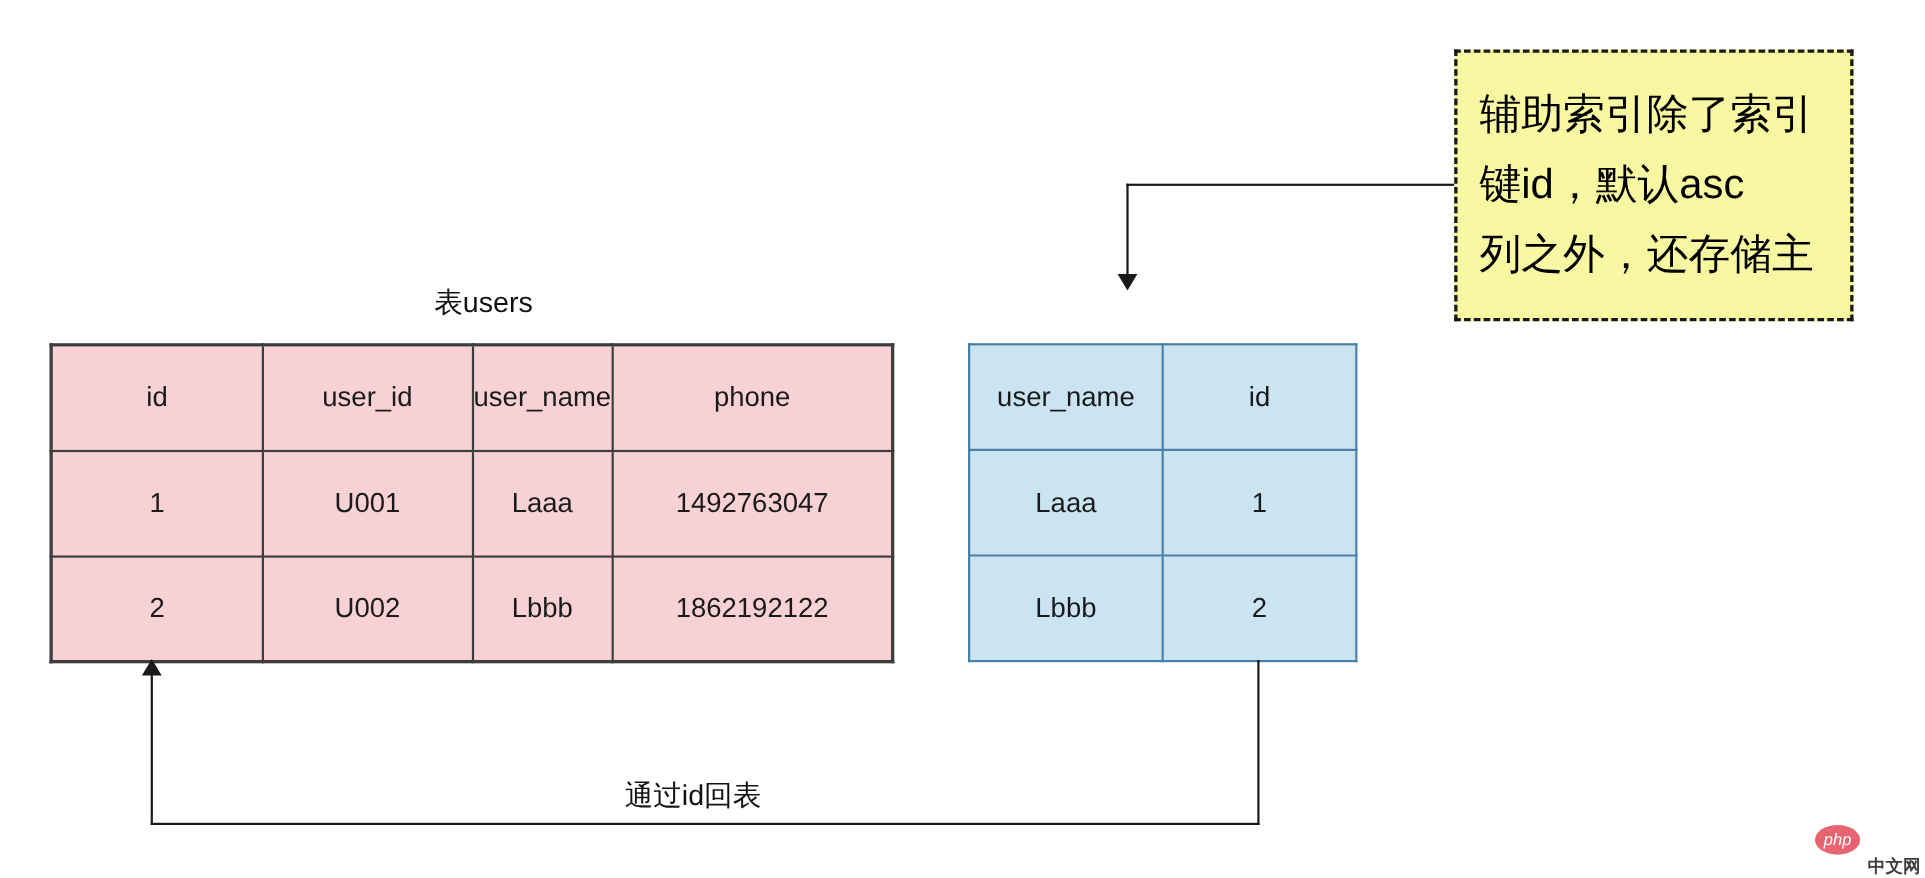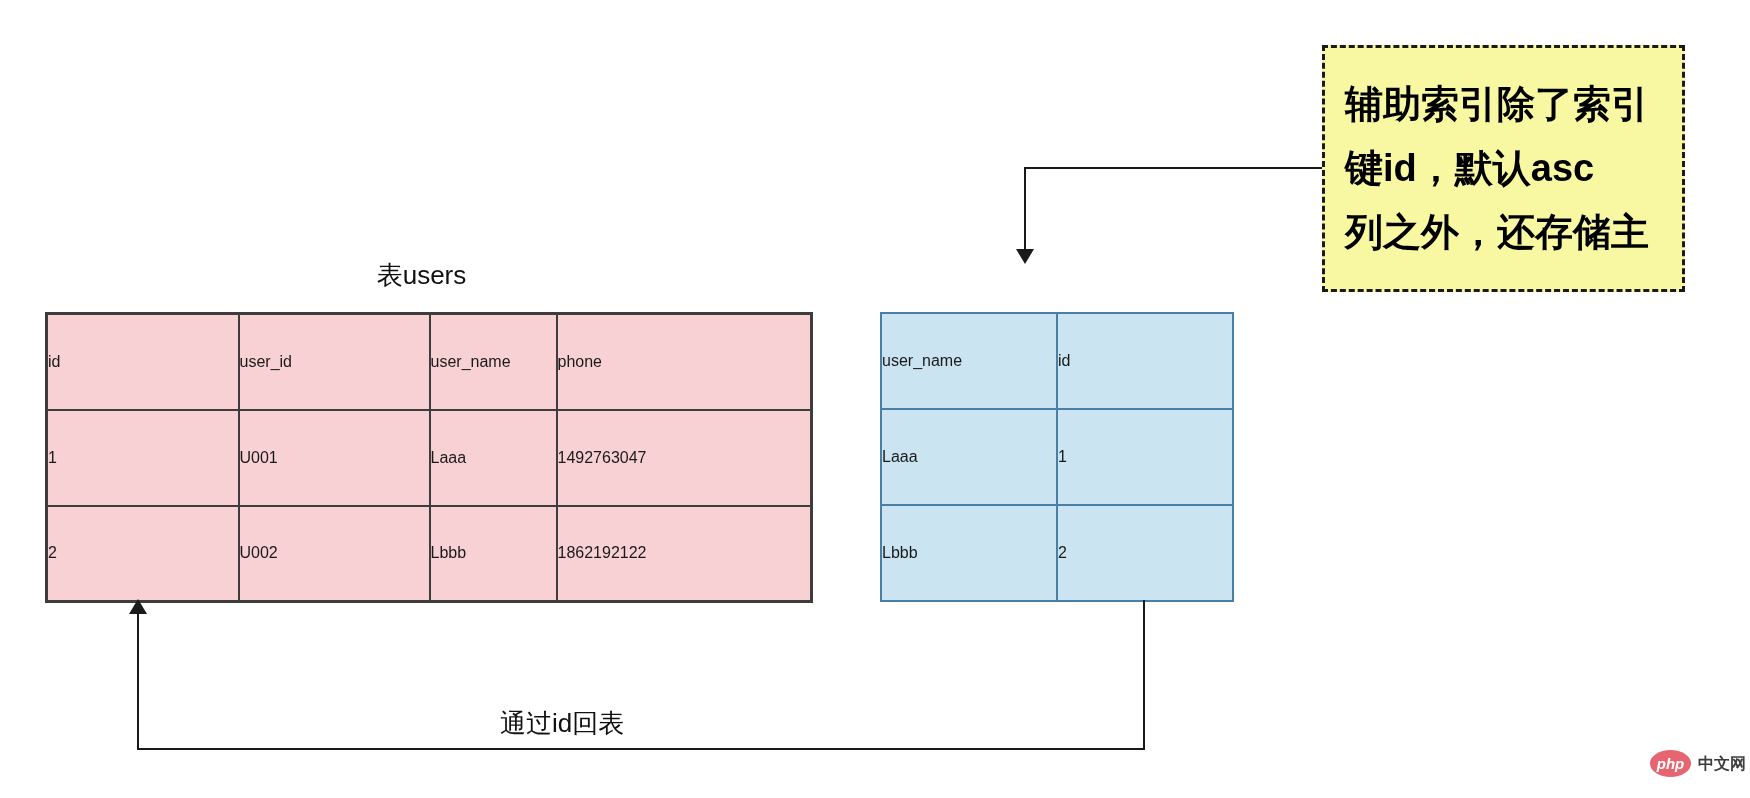--- a/index.html
+++ b/index.html
@@ -21,21 +21,22 @@
     text-align: center;
     color: #111;
     white-space: nowrap;
   }
 
   
   table.dia {
     position: absolute;
     border-collapse: collapse;
     table-layout: fixed;
-    font-size: 16px;
+    font-size: 25px;
+    text-align: center;
   }
   table.dia td { vertical-align: middle; overflow: hidden; }
   table.users td {
     background: #f8d1d4;
     border: 2px solid #3d3d3d;
   }
   table.users { border: 3px solid #3d3d3d; }
   table.idx td {
     background: #cbe4f1;
     border: 2px solid #4a7fa5;
@@ -43,21 +44,21 @@
   table.idx { border: 2px solid #4a7fa5; }
   table.dia tr { height: 96px; }
 
   
   .note {
     left: 1322px; top: 45px;
     width: 363px; height: 247px;
     background: #f8f8a2;
     border: 3px dashed #1a1a1a;
     padding: 24px 10px 16px 20px;
-    font-weight: bold;
+    font-weight: normal;
     font-size: 38px;
     line-height: 64px;
     color: #000;
   }
 
   
   .line { background: #1a1a1a; position: absolute; }
   .arrowhead-down {
     position: absolute;
     width: 0; height: 0;
@@ -69,54 +70,54 @@
     position: absolute;
     width: 0; height: 0;
     border-left: 9px solid transparent;
     border-right: 9px solid transparent;
     border-bottom: 15px solid #1a1a1a;
   }
 
   .loop-label {
     left: 500px; top: 706px; width: 260px;
     font-size: 26px;
-    text-align: left;
+    text-align: center;
     color: #111;
     white-space: nowrap;
   }
 
   
   .wm-ellipse {
     left: 1650px; top: 750px;
     width: 41px; height: 27px;
     background: #e66570;
     border-radius: 50%;
     display: flex; align-items: center; justify-content: center;
   }
   .wm-ellipse span {
     color: #ffffff;
     font-size: 15px;
-    font-weight: bold;
+    font-weight: normal;
     font-style: italic;
     line-height: 1;
   }
   .wm-site {
-    left: 1698px; top: 754px;
+    left: 1698px; top: 778px;
     font-size: 16px;
     font-weight: bold;
     color: #3d3d3d;
     white-space: nowrap;
   }
 </style>
 </head>
 <body>
 
 <div class="canvas">
 
-  <div class="abs tbl-label" style="left:39px; top:258px; width:765px;">表users</div>
+  <div class="abs tbl-label" style="left:57px; top:258px; width:765px;">表users</div>
 
   <table class="dia users" style="left:45px; top:312px; width:765px; height:288px;">
     <colgroup>
       <col style="width:192px">
         <col style="width:191px">
         <col style="width:127px">
         <col style="width:255px">
     </colgroup>
     <tbody>
       <tr>

